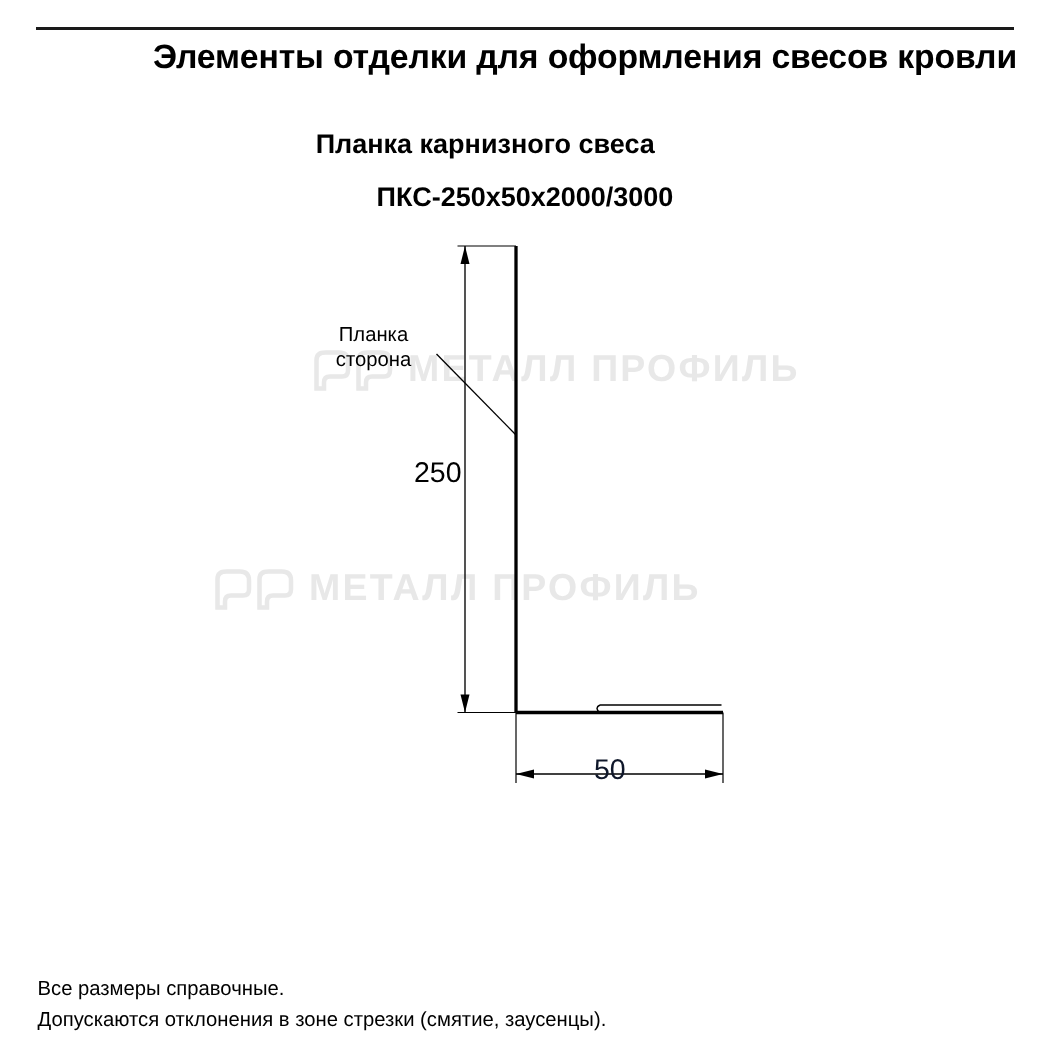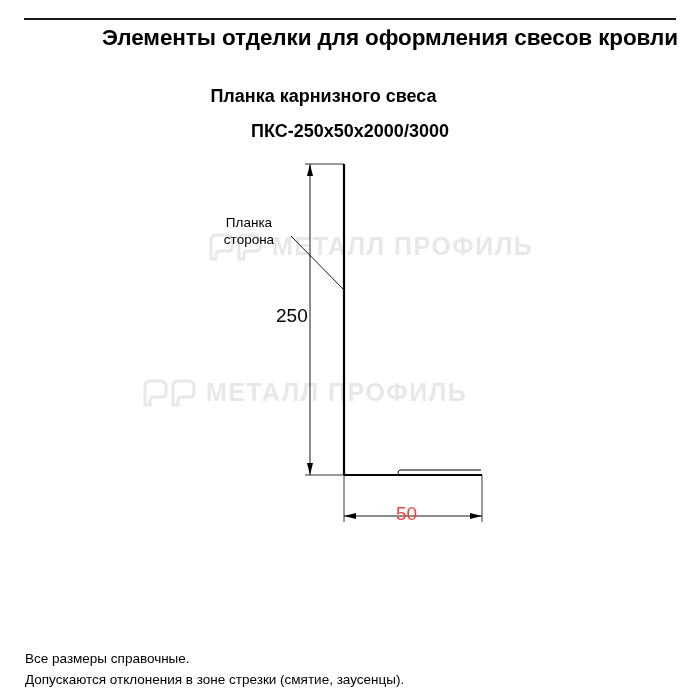--- a/index.html
+++ b/index.html
@@ -89,21 +89,21 @@
     left: 276px;
     top: 305px;
     font-size: 19px;
     color: #000;
   }
   .dim-50 {
     position: absolute;
     left: 396px;
     top: 503px;
     font-size: 19px;
-    color: #ef4444;
+    color: #0f172a;
   }
   
   .watermark {
     position: absolute;
     color: #e8e8e8;
     font-weight: bold;
     font-size: 25px;
     letter-spacing: 1.5px;
     white-space: nowrap;
     user-select: none;

